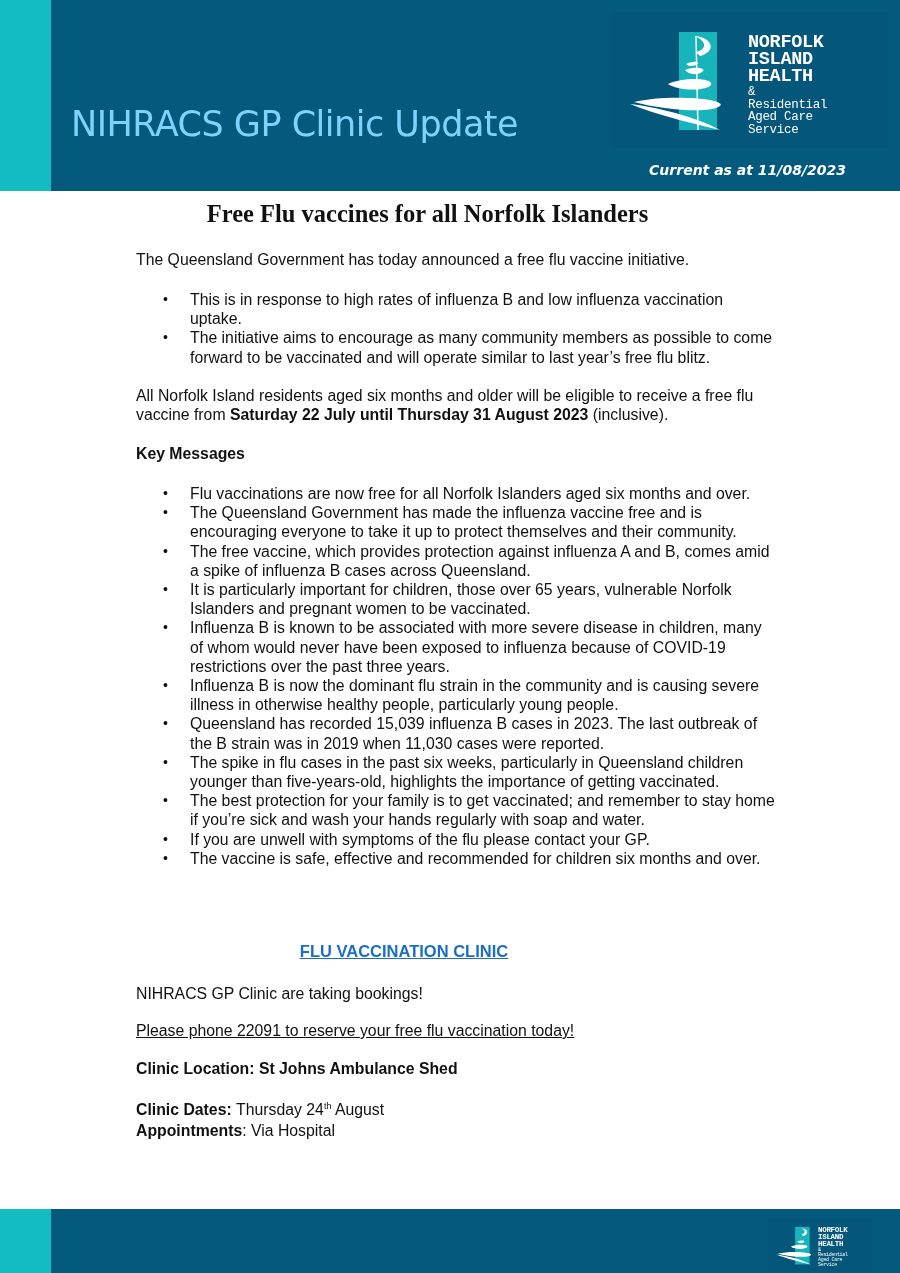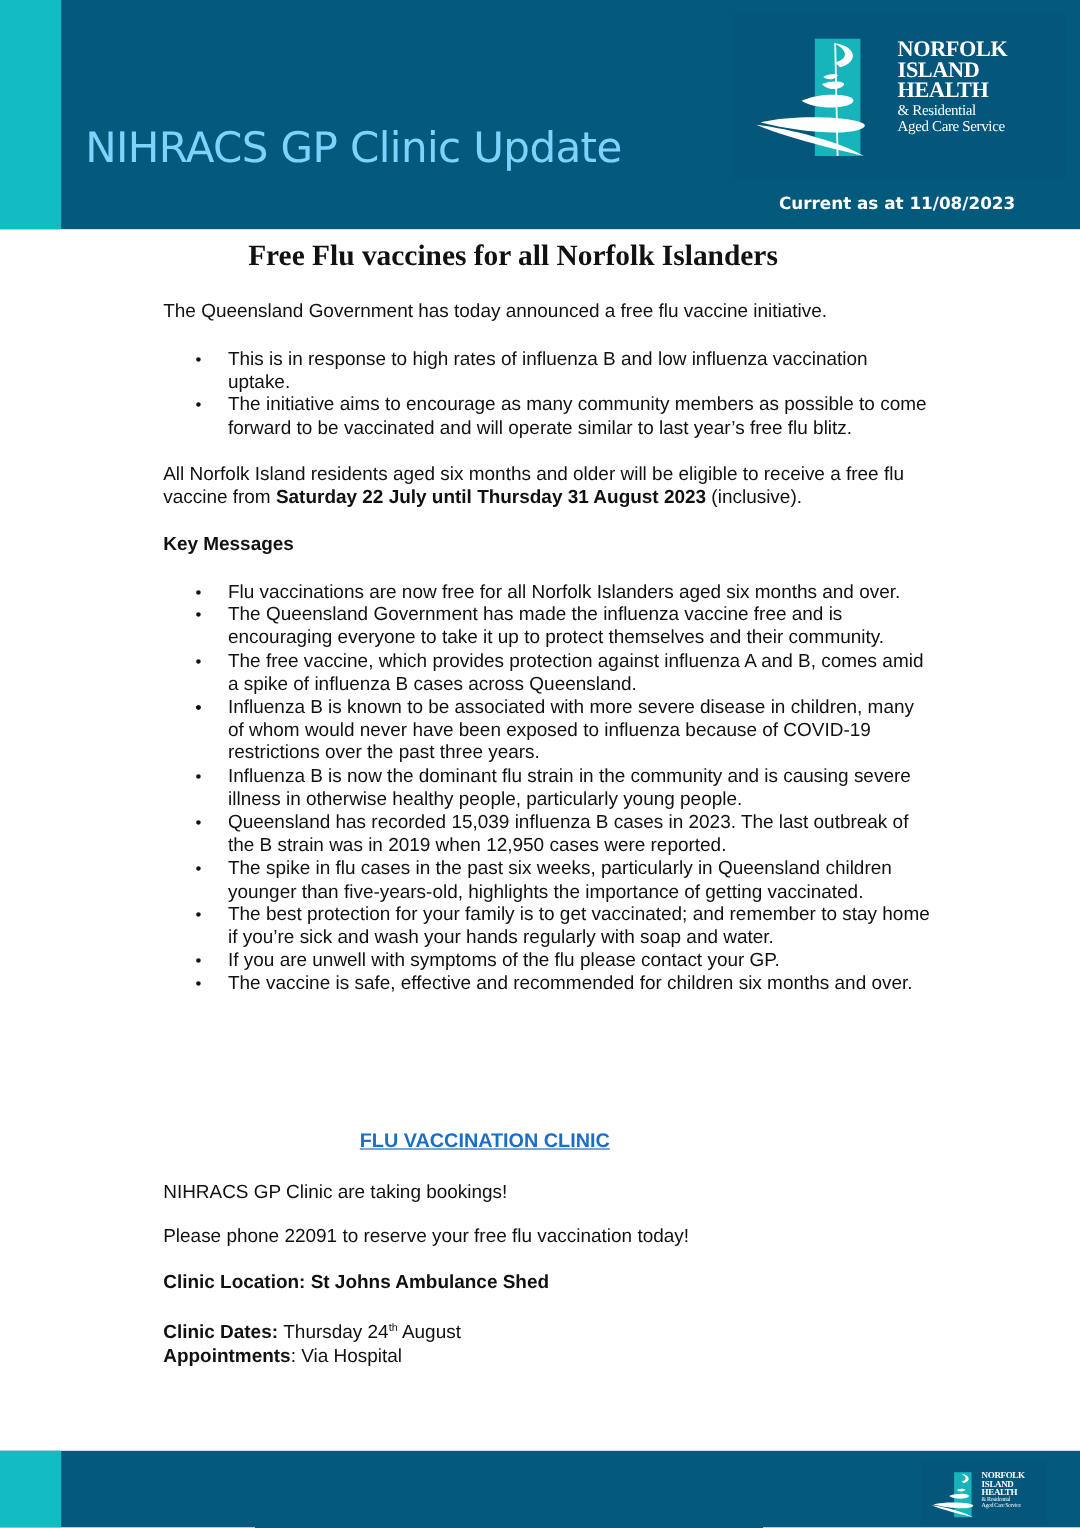--- a/index.html
+++ b/index.html
@@ -3,24 +3,24 @@
 <meta charset="utf-8">
 <style>
   * { margin: 0; padding: 0; box-sizing: border-box; }
   html, body { width: 900px; height: 1273px; background: #ffffff; overflow: hidden; }
   body { position: relative; font-family: "Liberation Sans", sans-serif; color: #111; }
 
   .header { position: absolute; left: 0; top: 0; width: 900px; height: 191px; background: #045a7c; }
   .header .stripe { position: absolute; left: 0; top: 0; width: 51px; height: 191px; background: #12bcc0; }
   .header .title { position: absolute; left: 71px; top: 104px; font-family: "DejaVu Sans", sans-serif; font-size: 35px; color: #7dd3fc; letter-spacing: -0.5px; font-weight: normal; }
   .header .logo-box { position: absolute; left: 610px; top: 12px; width: 278px; height: 136px; background: #04567a; }
-  .header .current { position: absolute; right: 54px; top: 162px; font-family: "DejaVu Sans", sans-serif; font-weight: bold; font-size: 14px; color: #ffffff; }
+  .header .current { position: absolute; right: 54px; top: 162px; font-family: "DejaVu Sans", sans-serif; font-style: italic; font-weight: bold; font-size: 14px; color: #ffffff; }
 
   .logo { position: absolute; }
-  .logo .words { position: absolute; color: #fff; font-family: Liberation Serif, serif; font-weight: bold; line-height: 0.92; letter-spacing: -0.3px; }
+  .logo .words { position: absolute; color: #fff; font-family: Liberation Mono, monospace; font-weight: bold; line-height: 0.92; letter-spacing: -0.3px; }
   .logo .sub { font-weight: normal; letter-spacing: -0.3px; line-height: 1.0; }
 
   .doc-title { position: absolute; left: 0; width: 855px; top: 200px; text-align: center; font-family: "Liberation Serif", serif; font-weight: bold; font-size: 24.5px; color: #111; }
   .para { position: absolute; left: 136px; width: 640px; font-size: 15.8px; line-height: 19.2px; }
   ul.bullets { list-style: none; position: absolute; left: 136px; width: 640px; }
   ul.bullets li { position: relative; padding-left: 54px; font-size: 15.8px; line-height: 19.2px; }
   ul.bullets li .dot { position: absolute; left: 27px; top: 0; font-size: 14px; }
 
   .bold { font-weight: bold; }
 
@@ -74,34 +74,34 @@
 <div class="para" style="top:386px;">
   <span>All Norfolk Island residents aged six months and older will be eligible to receive a free flu vaccine from </span><span class="bold">Saturday 22 July until Thursday 31 August 2023</span><span> (inclusive).</span>
 </div>
 
 <div class="para bold" style="top:444px;">Key Messages</div>
 
 <ul class="bullets" style="top:484px;">
   <li><span class="dot">•</span><span>Flu vaccinations are now free for all Norfolk Islanders aged six months and over.</span></li>
   <li><span class="dot">•</span><span>The Queensland Government has made the influenza vaccine free and is encouraging everyone to take it up to protect themselves and their community.</span></li>
   <li><span class="dot">•</span><span>The free vaccine, which provides protection against influenza A and B, comes amid a spike of influenza B cases across Queensland.</span></li>
-  <li><span class="dot">•</span></li>
+  <li><span class="dot">•</span><span>It is particularly important for children, those over 65 years, vulnerable Norfolk Islanders and pregnant women to be vaccinated.</span></li>
   <li><span class="dot">•</span><span>Influenza B is known to be associated with more severe disease in children, many of whom would never have been exposed to influenza because of COVID-19 restrictions over the past three years.</span></li>
   <li><span class="dot">•</span><span>Influenza B is now the dominant flu strain in the community and is causing severe illness in otherwise healthy people, particularly young people.</span></li>
-  <li><span class="dot">•</span><span>Queensland has recorded 15,039 influenza B cases in 2023. The last outbreak of the B strain was in 2019 when 12,950 cases were reported.</span></li>
+  <li><span class="dot">•</span><span>Queensland has recorded 15,039 influenza B cases in 2023. The last outbreak of the B strain was in 2019 when 11,030 cases were reported.</span></li>
   <li><span class="dot">•</span><span>The spike in flu cases in the past six weeks, particularly in Queensland children younger than five-years-old, highlights the importance of getting vaccinated.</span></li>
   <li><span class="dot">•</span><span>The best protection for your family is to get vaccinated; and remember to stay home if you’re sick and wash your hands regularly with soap and water.</span></li>
   <li><span class="dot">•</span><span>If you are unwell with symptoms of the flu please contact your GP.</span></li>
   <li><span class="dot">•</span><span>The vaccine is safe, effective and recommended for children six months and over.</span></li>
 </ul>
 
 <div class="clinic-link">FLU VACCINATION CLINIC</div>
 
 <div class="para" style="top:984px;">NIHRACS GP Clinic are taking bookings!</div>
-<div class="para" style="top:1021px;">Please phone 22091 to reserve your free flu vaccination today!</div>
+<div class="para" style="top:1021px;text-decoration:underline;">Please phone 22091 to reserve your free flu vaccination today!</div>
 
 <div class="para" style="top:1059px;">
   <span class="bold">Clinic Location: </span><span class="bold">St Johns Ambulance Shed</span>
 </div>
 <div class="para" style="top:1121px;">
   <span class="bold">Appointments</span><span>: Via Hospital</span>
 </div>
 <div class="para" style="top:1097px;">
   <span class="bold">Clinic Dates: </span><span>Thursday 24</span><sup style="font-size:9px;">th</sup><span> August</span>
 </div>

